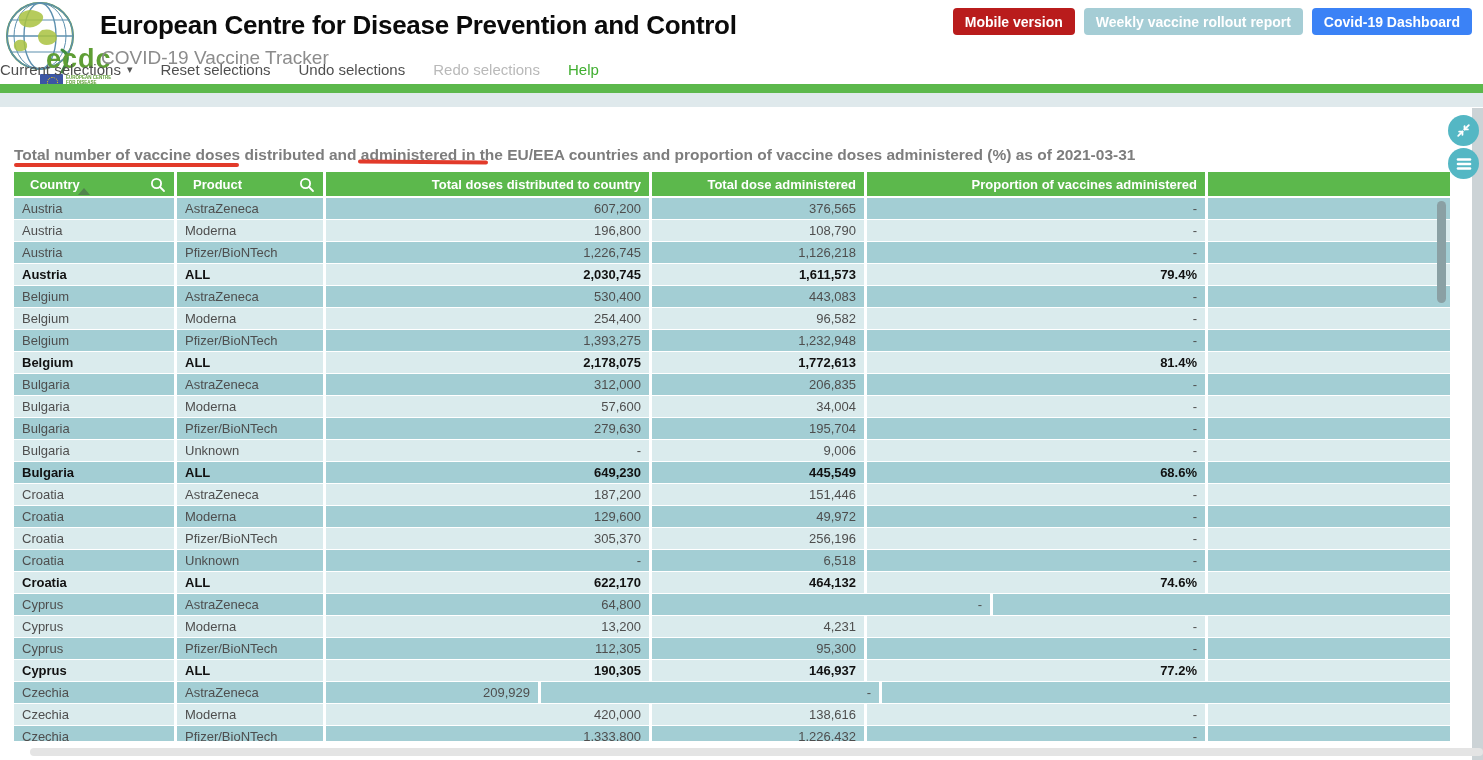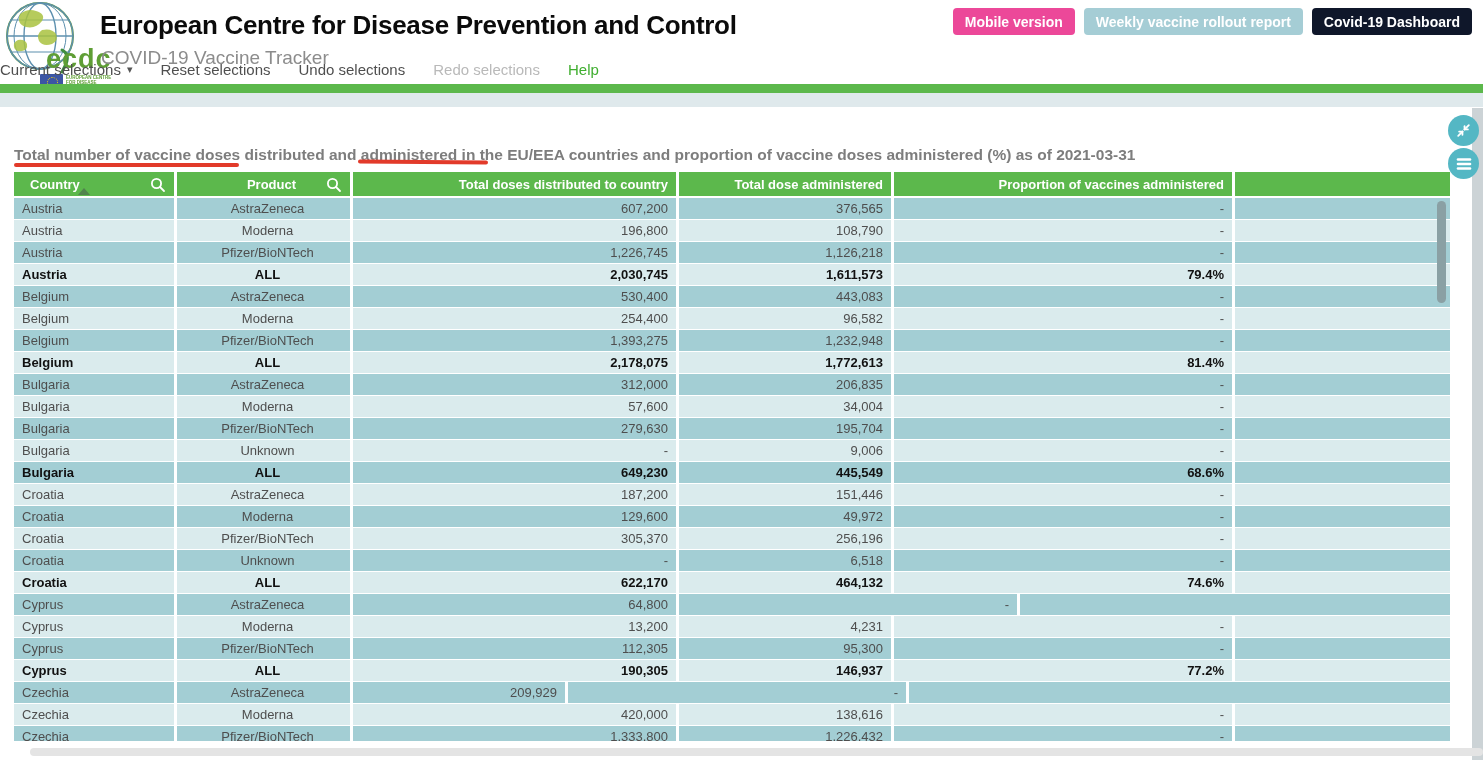--- a/index.html
+++ b/index.html
@@ -13,23 +13,23 @@
   .logo svg{position:absolute;left:0;top:0;}
   .wordmark{position:absolute;left:44px;top:44px;font-size:27px;font-weight:bold;color:#5f9e35;letter-spacing:1px;}
   .flag{position:absolute;left:38px;top:74px;width:23px;height:15px;background:#3b55a4;border-radius:1px;}
   .flag:after{content:"";position:absolute;left:7px;top:3px;width:9px;height:9px;border:1px dotted #f4d017;border-radius:50%;}
   .logo-caption{position:absolute;left:64px;top:75px;width:46px;font-size:4.5px;line-height:5px;color:#5f9e35;font-weight:bold;}
   .app-title{position:absolute;left:100px;top:10px;font-size:26px;font-weight:800;color:#0b0b0b;letter-spacing:-0.3px;}
   .app-subtitle{position:absolute;left:101px;top:47px;font-size:19px;color:#8c8c8c;}
   .top-buttons{position:absolute;top:8px;right:11px;display:flex;gap:9px;z-index:5;}
   .tbtn{height:27px;display:flex;align-items:center;padding:0 12px;border-radius:4px;
         color:#fff;font-size:14px;font-weight:bold;cursor:pointer;white-space:nowrap;}
-  .tbtn.gray{background:#ec4899;}
+  .tbtn.gray{background:#b91c1c;}
   .tbtn.teal{background:#a5cdd5;}
-  .tbtn.green{background:#0f172a;}
+  .tbtn.green{background:#3b82f6;}
   
   .menu{position:absolute;left:0;top:61px;display:flex;gap:28px;z-index:6;font-size:15px;color:#4f4f4f;}
   .menu-item{cursor:pointer;white-space:nowrap;display:flex;align-items:center;gap:6px;}
   .menu-item.disabled{color:#b9b9b9;cursor:default;}
   .menu-item.highlight{color:#3fae2f;font-weight:normal;}
   .caret{font-size:11px;color:#555;}
   
   .green-bar{position:absolute;left:0;top:84px;width:1483px;height:9px;background:#5cb84c;}
   .band{position:absolute;left:0;top:93px;width:1483px;height:14px;background:#dfe9ec;}
   
@@ -50,21 +50,21 @@
   .tbody{height:543px;overflow:hidden;}
   .trow{display:flex;height:22px;box-sizing:border-box;}
   .trow .cell{display:flex;align-items:center;font-size:13px;color:#4e4e4e;
               border-bottom:1px solid #fff;box-sizing:border-box;}
   .trow.dark .cell{background:#a3ced4;}
   .trow.light .cell{background:#daebed;}
   .trow.total .cell{color:#111;font-weight:bold;}
   .cell{margin-right:3px;}
   .c-spacer{margin-right:0 !important;flex:1;}
   .c-country{width:160px;padding-left:8px;}
-  .c-product{width:173px;padding-left:8px;justify-content:center;}
+  .c-product{width:146px;padding-left:8px;}
   .c-dist{width:323px;}
   .c-adm{width:212px;}
   .c-prop{width:338px;}
   .c-num{justify-content:flex-end;padding-right:8px;}
   .c-country,.c-product,.c-dist,.c-adm,.c-prop{box-sizing:border-box;}
   .search-icon{position:absolute;right:8px;top:5px;cursor:pointer;}
   .sort-asc{position:absolute;left:64px;bottom:1px;width:0;height:0;
             border-left:6px solid transparent;border-right:6px solid transparent;
             border-bottom:7px solid rgba(70,80,80,0.5);}
   

